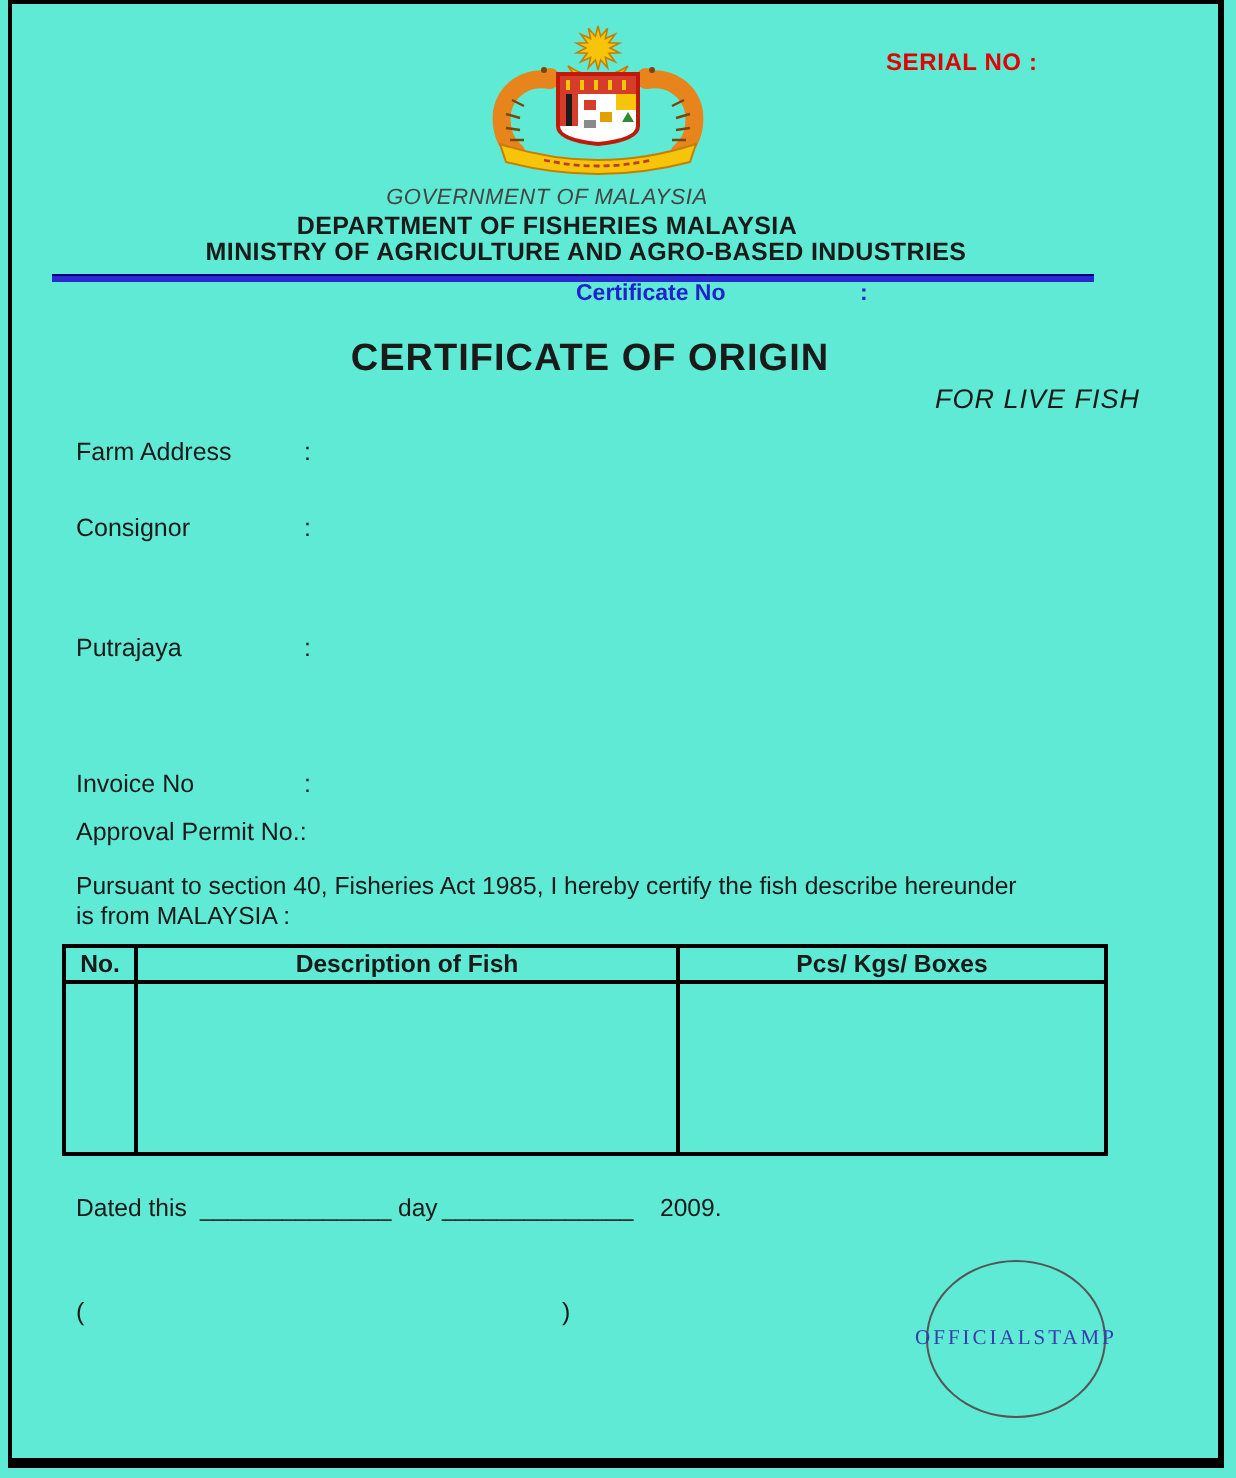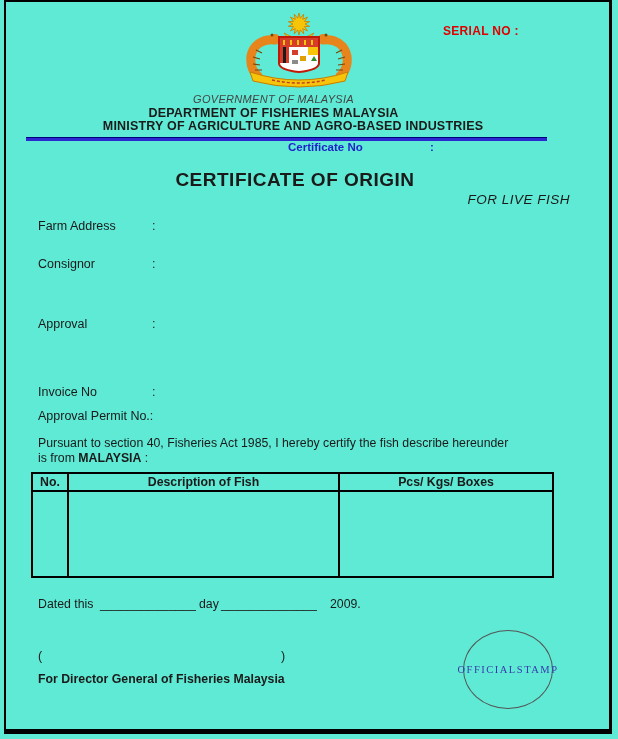--- a/index.html
+++ b/index.html
@@ -103,31 +103,31 @@
 
   <div class="title-block doc-title" style="top:169px;">CERTIFICATE OF ORIGIN</div>
   <div class="title-block doc-subtitle" style="top:192px;">FOR LIVE FISH</div>
 
   <div class="abs lbl" style="left:38px; top:219px;">Farm Address</div>
   <div class="abs lbl" style="left:152px; top:219px;">:</div>
 
   <div class="abs lbl" style="left:38px; top:257px;">Consignor</div>
   <div class="abs lbl" style="left:152px; top:257px;">:</div>
 
-  <div class="abs lbl" style="left:38px; top:317px;">Approval</div>
+  <div class="abs lbl" style="left:38px; top:317px;">Putrajaya</div>
   <div class="abs lbl" style="left:152px; top:317px;">:</div>
 
   <div class="abs lbl" style="left:38px; top:385px;">Invoice No</div>
   <div class="abs lbl" style="left:152px; top:385px;">:</div>
 
   <div class="abs lbl" style="left:38px; top:409px;">Approval Permit No.:</div>
 
   <div class="abs para" style="left:38px; top:436px;">Pursuant to section 40, Fisheries Act 1985, I hereby certify the fish describe hereunder</div>
   <div class="abs para" style="left:38px; top:451px;">
-    <span>is from </span><span style="font-weight:bold;">MALAYSIA</span><span> :</span>
+    <span>is from </span><span style="font-weight:normal;">MALAYSIA</span><span> :</span>
   </div>
 
   <table class="fish">
     <colgroup>
         <col class="col-no">
         <col class="col-desc">
         <col class="col-pcs">
       </colgroup>
     <thead>
       <tr>
@@ -146,19 +146,18 @@
   </table>
 
   <div class="abs dated" style="left:38px; top:597px;">Dated this</div>
   <div class="abs dated" style="left:100px; top:597px;">______________</div>
   <div class="abs dated" style="left:199px; top:597px;">day</div>
   <div class="abs dated" style="left:221px; top:597px;">______________</div>
   <div class="abs dated" style="left:330px; top:597px;">2009.</div>
 
   <div class="abs lbl" style="left:38px; top:649px;">(</div>
   <div class="abs lbl" style="left:281px; top:649px;">)</div>
-  <div class="abs sig" style="left:38px; top:672px;">For Director General of Fisheries Malaysia</div>
 
   <div class="stamp" style="color:#3a3aad;">
     <span>OFFICIAL</span>
     <span>STAMP</span>
   </div>
 </div>
 
 </body></html>

